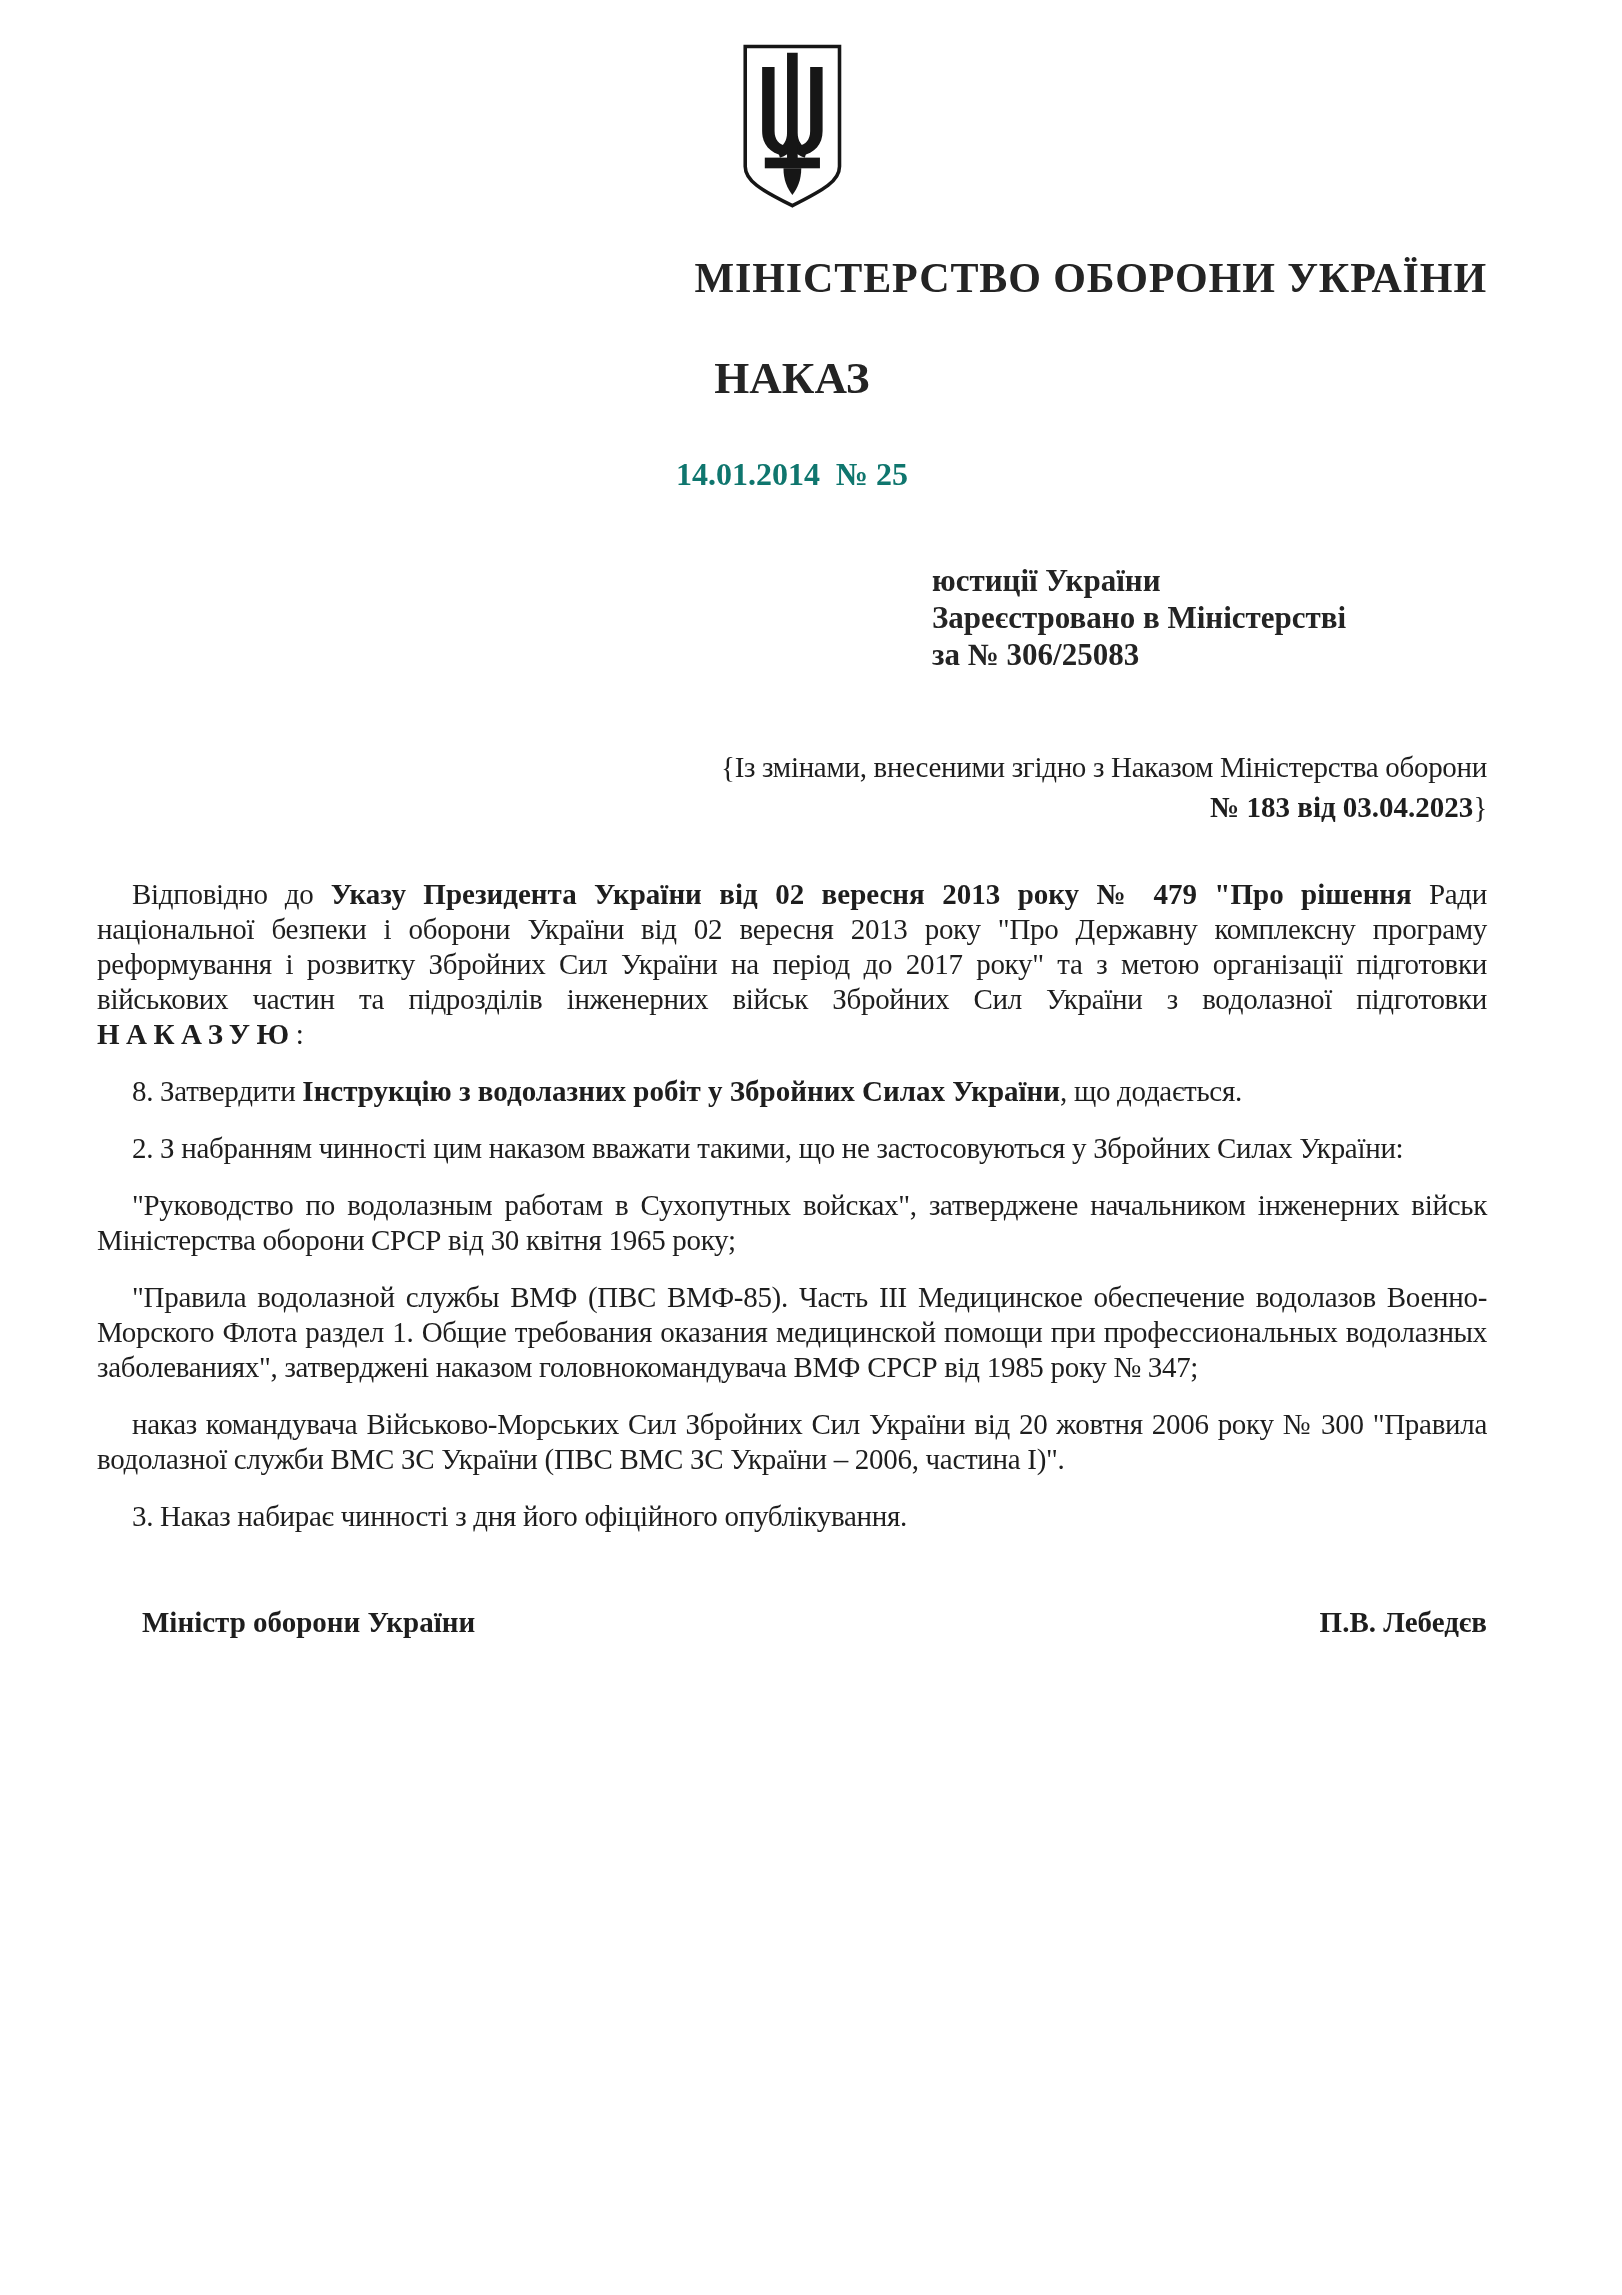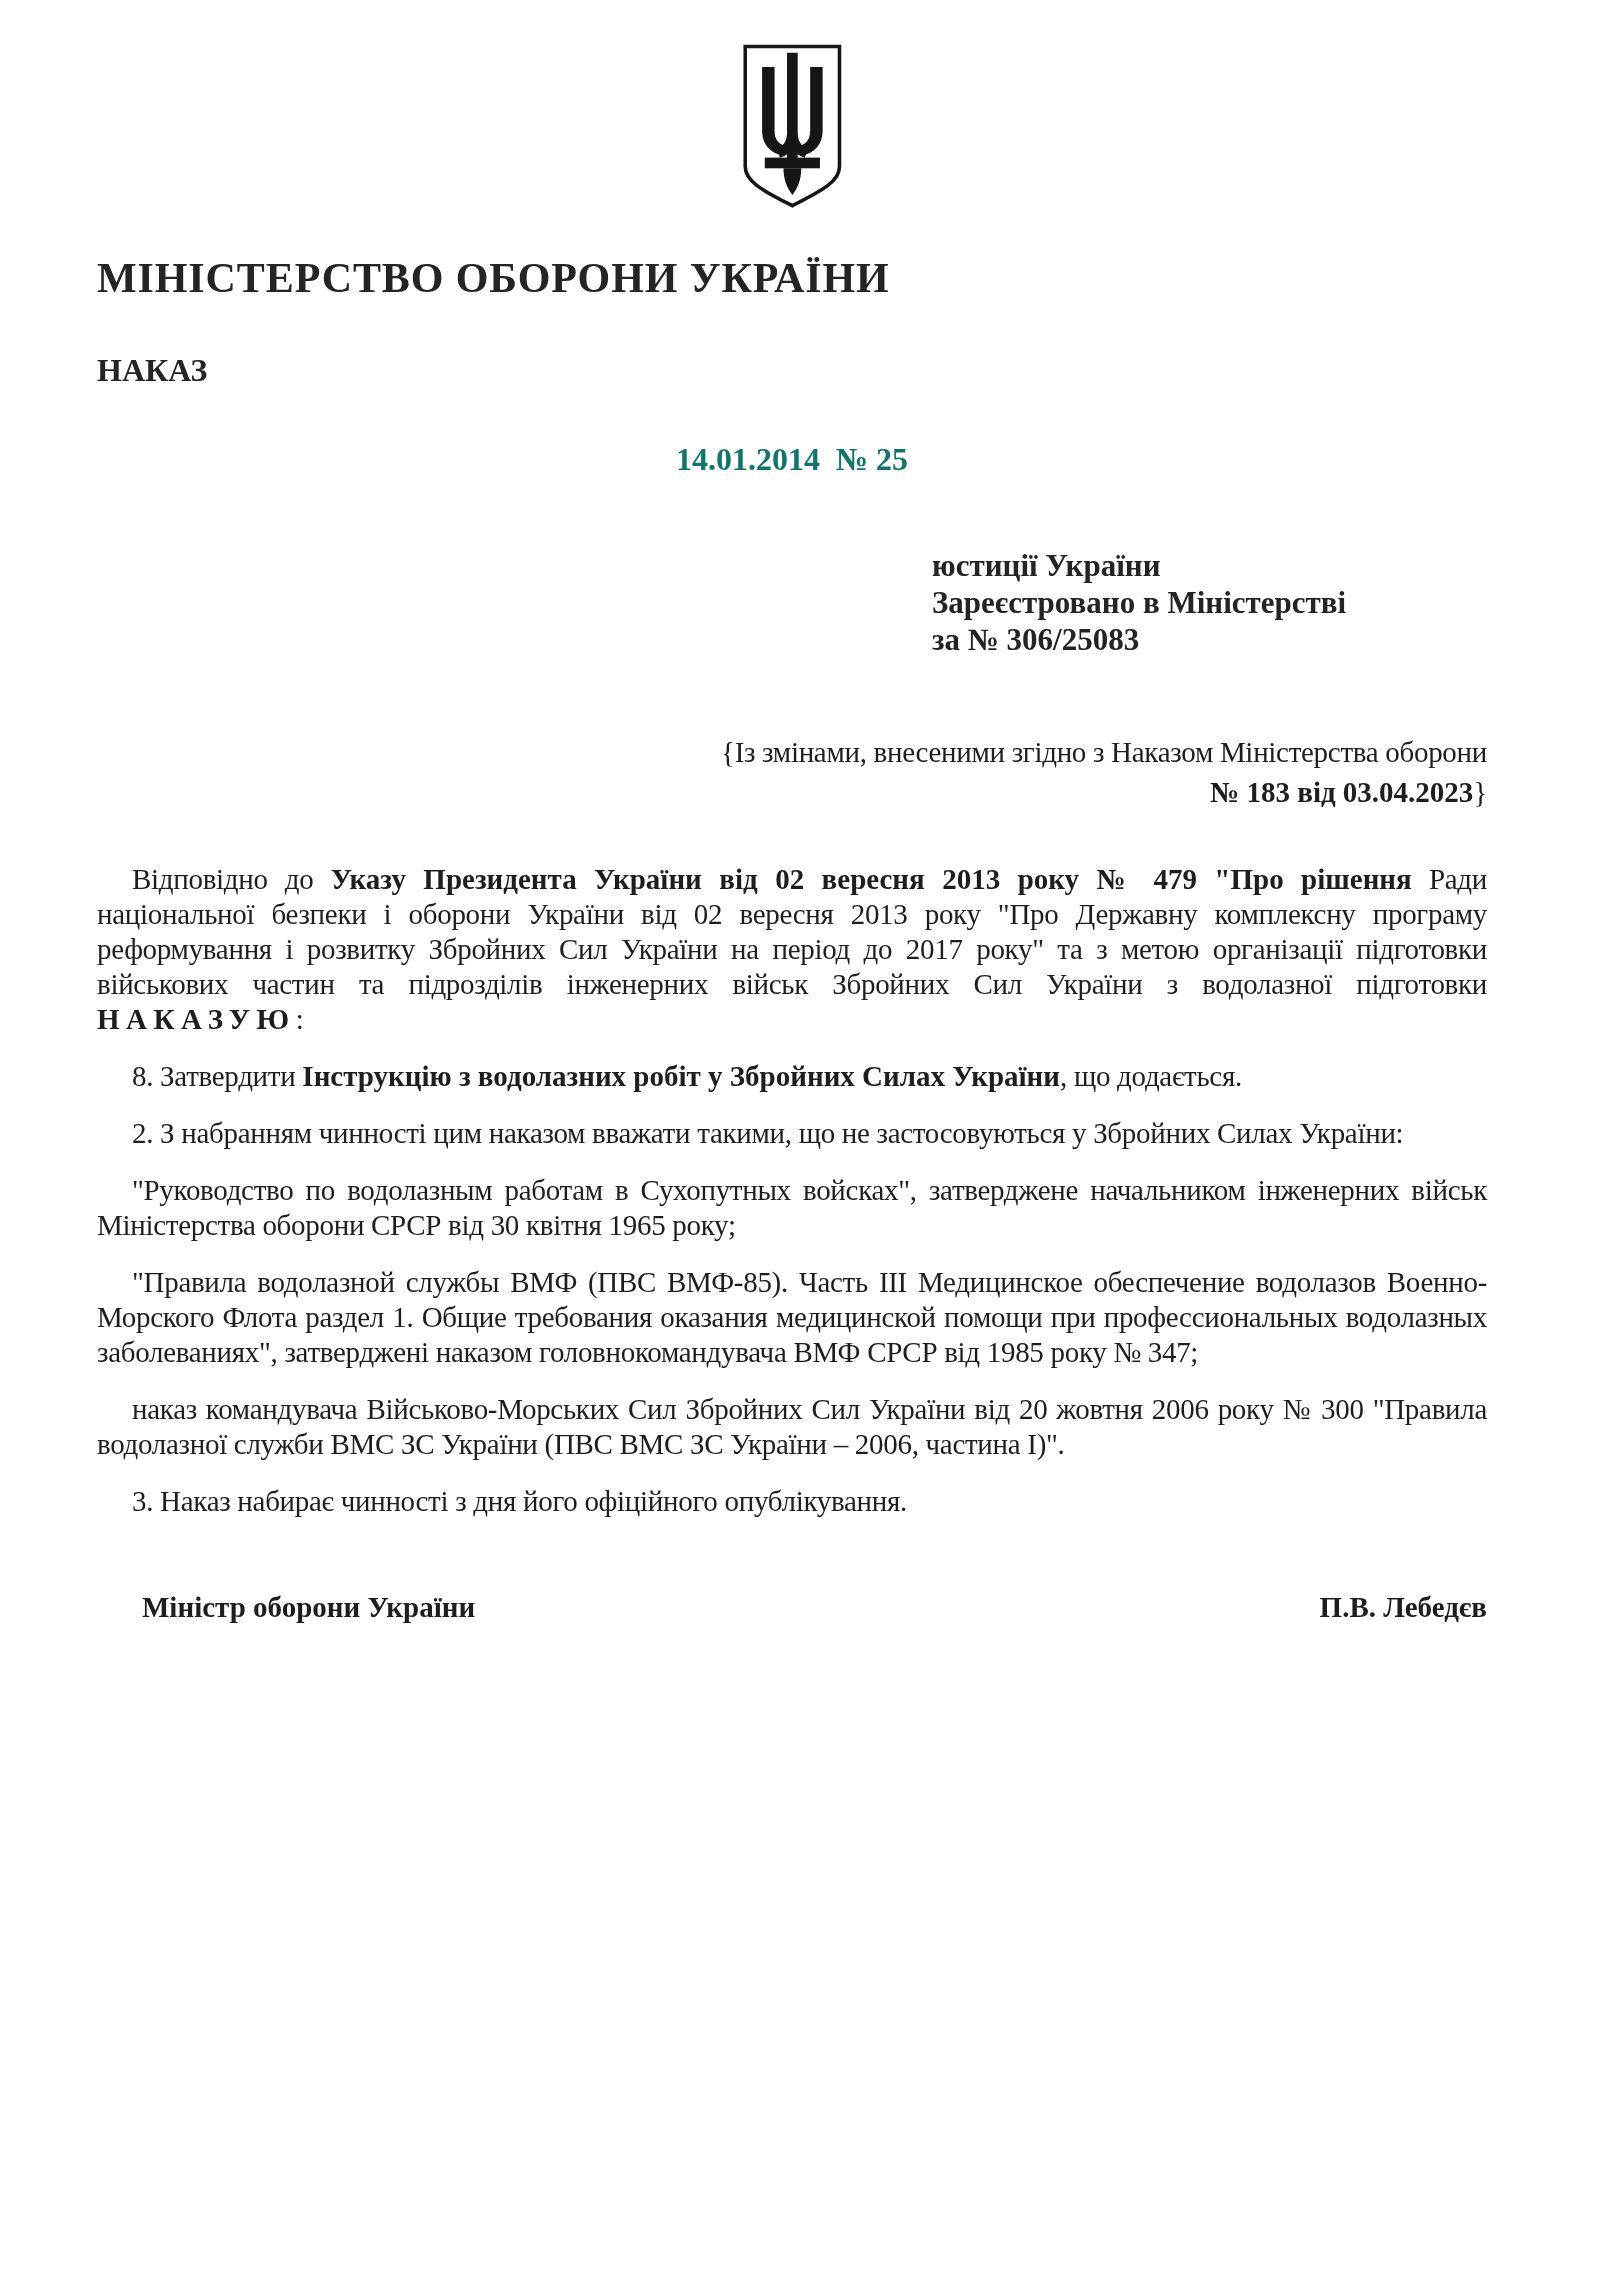--- a/index.html
+++ b/index.html
@@ -17,30 +17,31 @@
     padding: 42px 135px 0 97px;
     background: #ffffff;
   }
   .emblem-wrap {
     text-align: center;
     height: 169px;
   }
   .emblem-wrap svg { height: 169px; width: auto; color: #161616; }
   .ministry {
     margin-top: 43px;
-    text-align: left;
+    text-align: right;
     font-weight: bold;
     font-size: 42px;
     letter-spacing: 0.9px;
     color: #242424;
   }
   .doc-type {
     margin-top: 50px;
+    text-align: center;
     font-weight: bold;
-    font-size: 32px;
+    font-size: 45px;
     color: #242424;
   }
   .date-line {
     margin-top: 52px;
     text-align: center;
     font-weight: bold;
     font-size: 32px;
     white-space: pre;
     color: #0f766e;
   }

